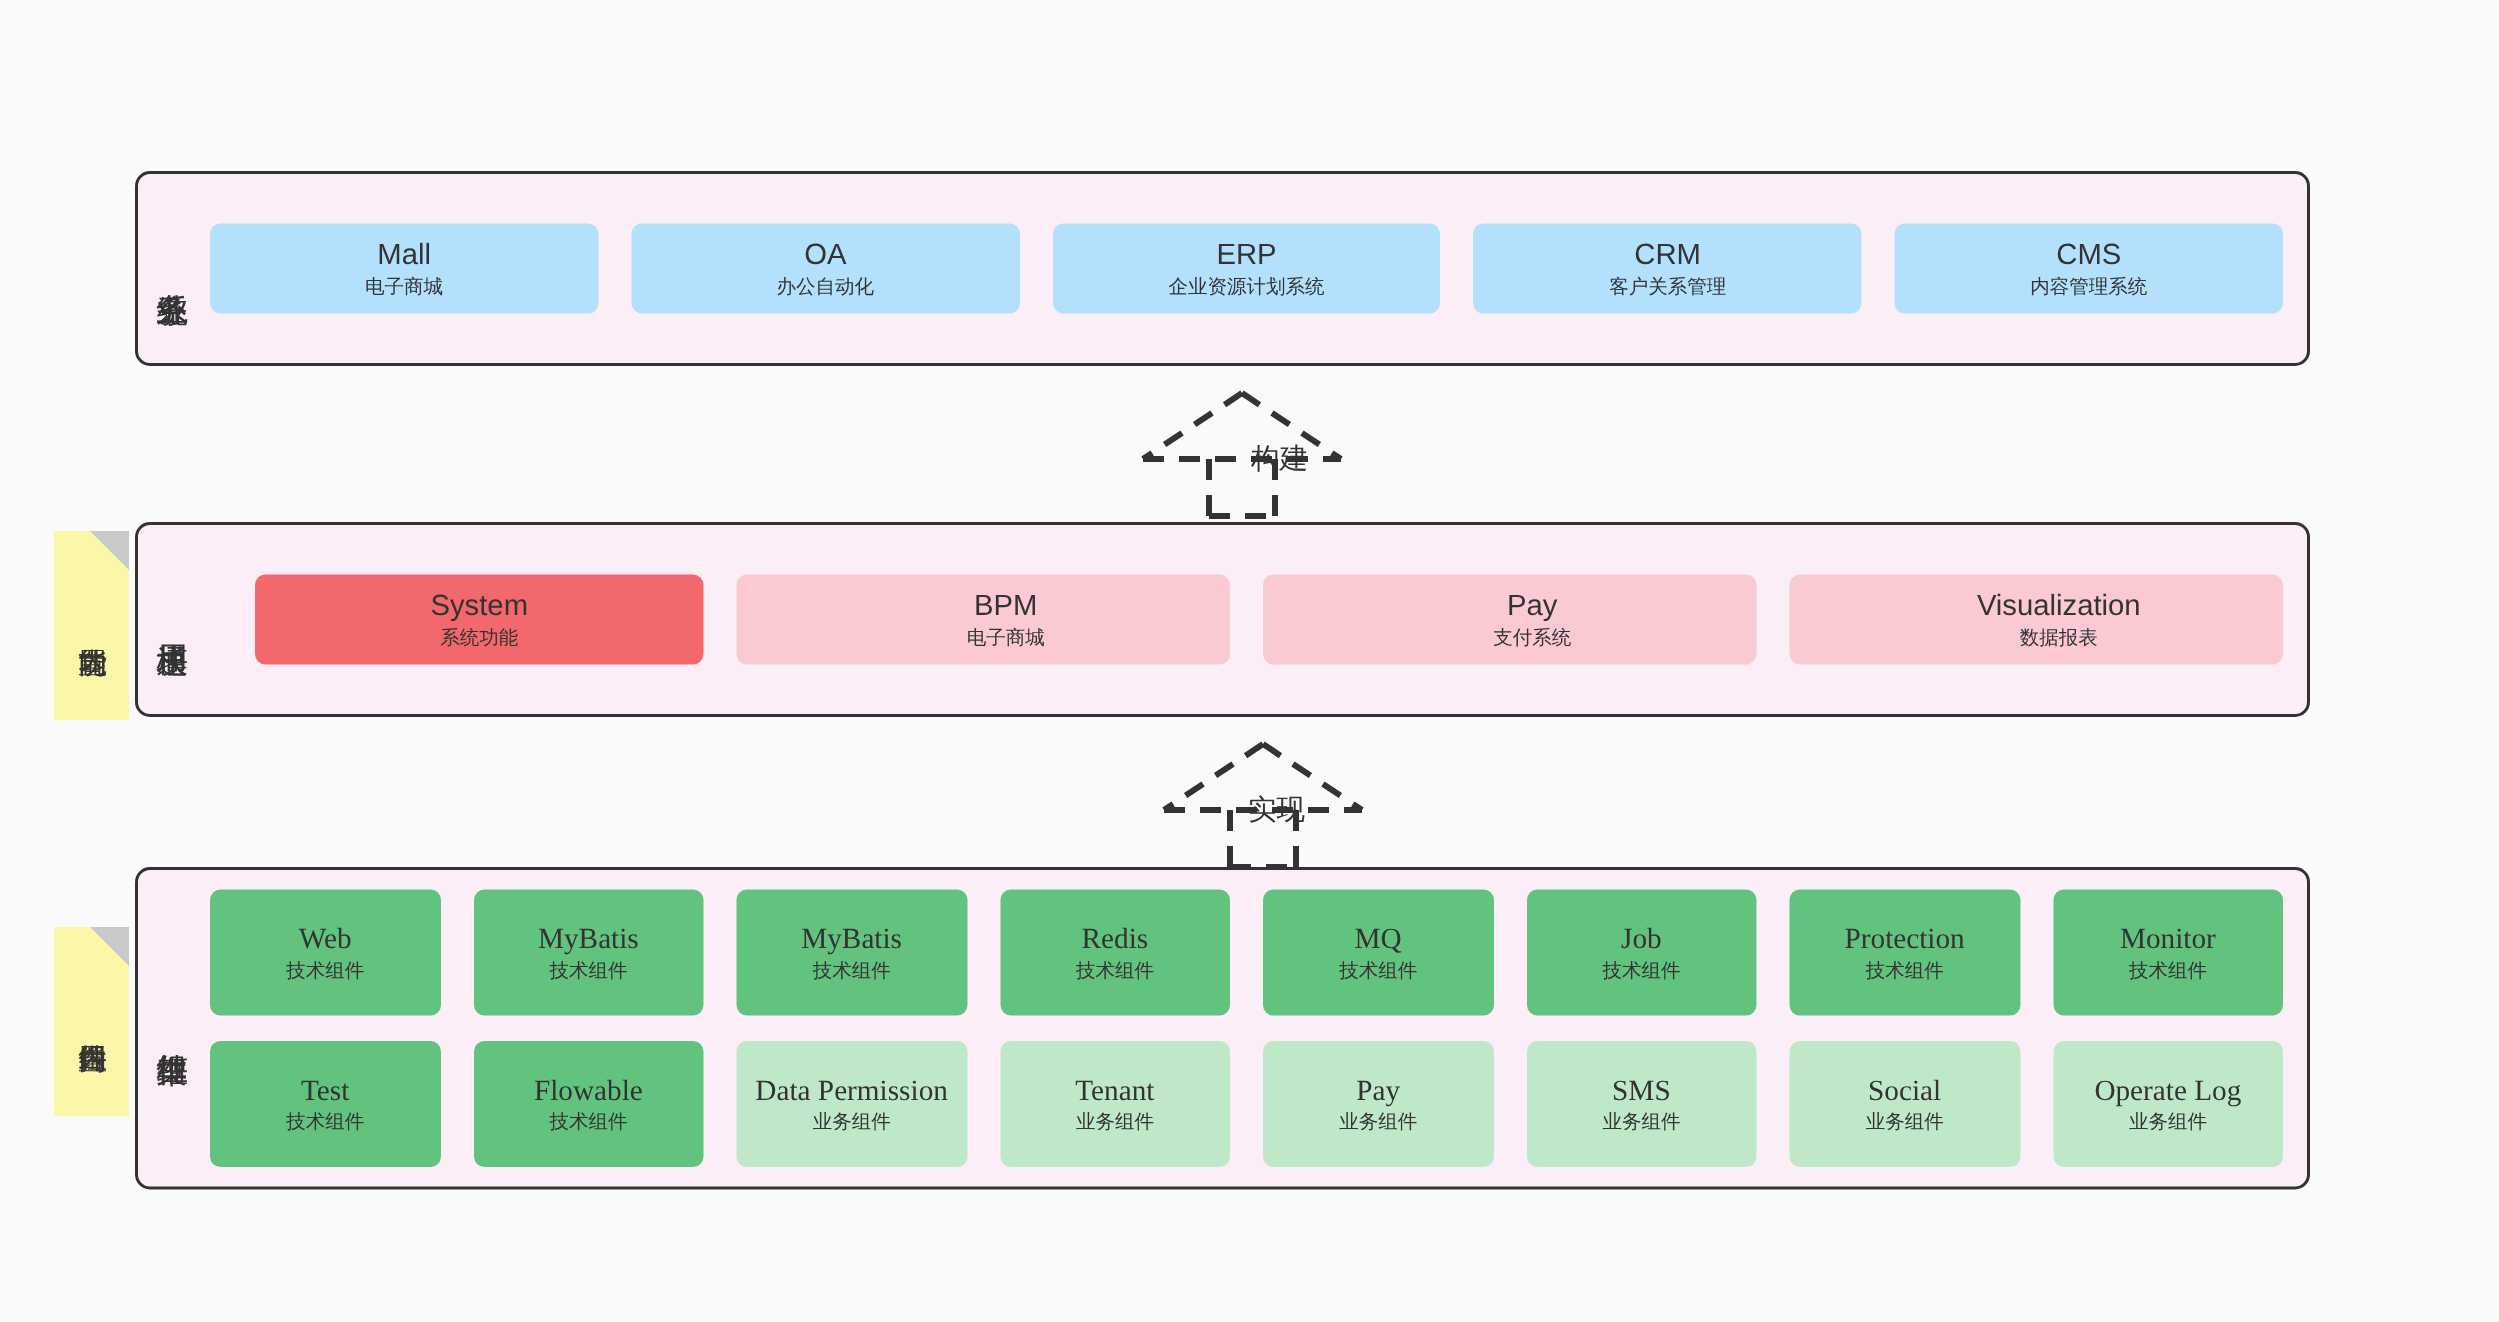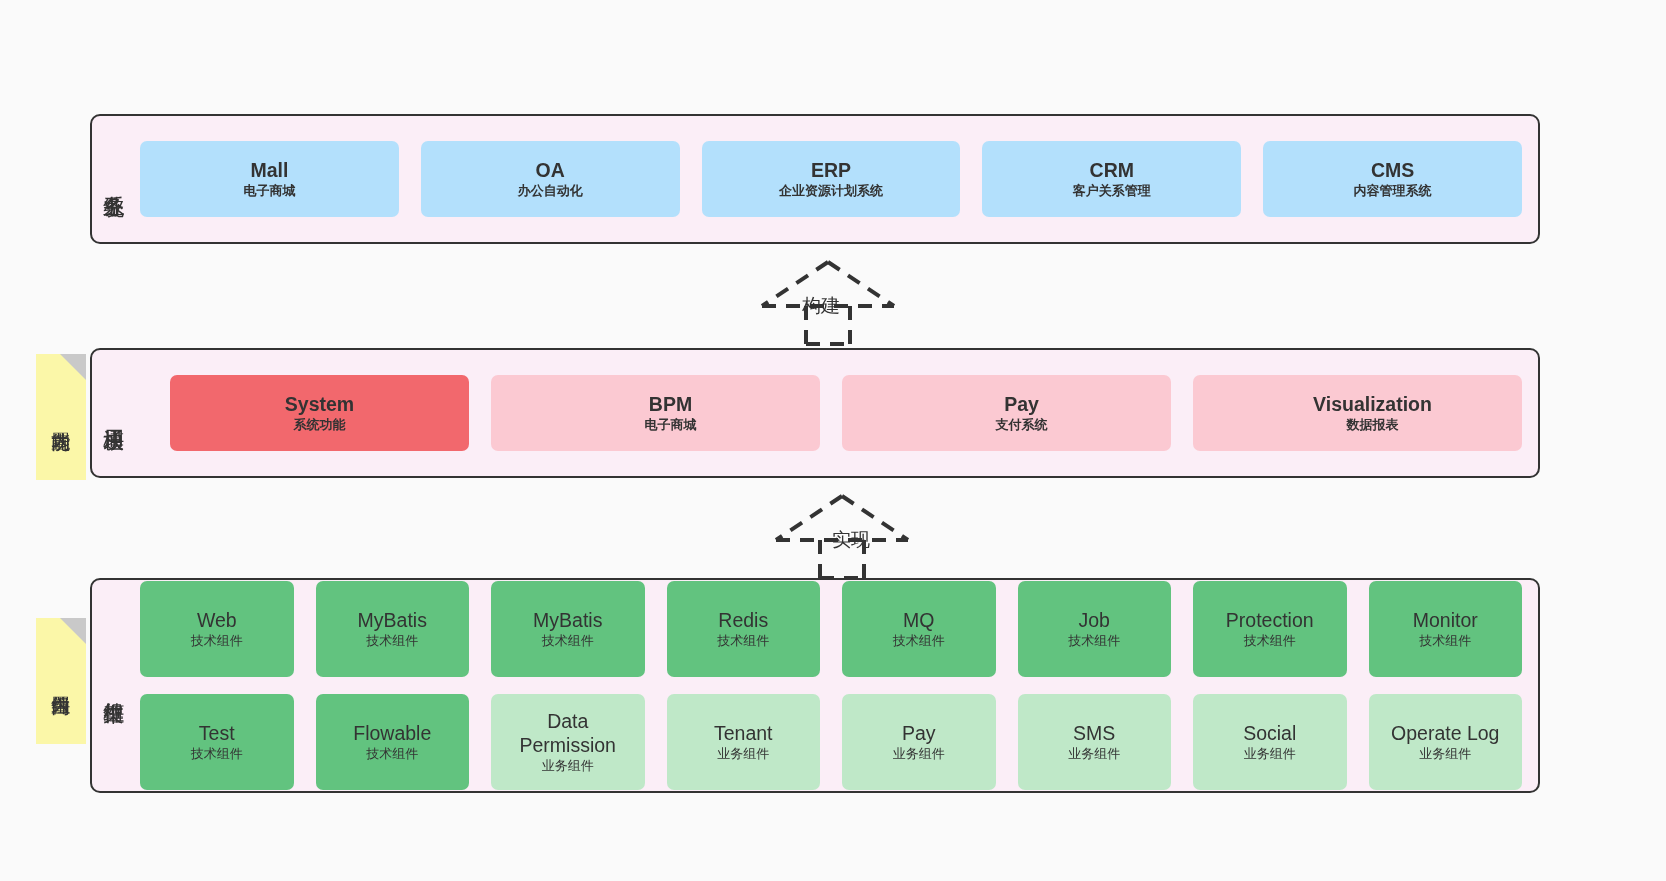--- a/index.html
+++ b/index.html
@@ -71,22 +71,22 @@
     align-items: center;
     justify-content: center;
     box-sizing: border-box;
     text-align: center;
     line-height: 1.22;
     padding: 4px 6px;
     color: #333333;
   }
   .card .t1 { font-size: 19.5px; }
   .card .t2 { font-size: 13px; }
-  .card.tall { height: 76px; font-weight: bold; }
-  .card.row-card { height: 96px; }
+  .card.tall { height: 60px; }
+  .card.row-card { height: 84px; font-family: Liberation Serif, serif; }
 
   .blue  { background: #b3e0fc; }
   .redd  { background: #f2686d; margin-left: 30px; }
   .pinkl { background: #fbc9d2; padding-left: 36px; }
   .green { background: #62c37f; }
   .greenl{ background: #bfe8c8; }
 
   
   .note {
     position: absolute;
@@ -166,21 +166,21 @@
   <div class="arrow" style="left:758px; top:256px; width:140px; height:90px;">
     <svg width="140" height="90" viewBox="0 0 140 90">
       <path d="M 70 6 L 136 50" fill="none" stroke="#333333" stroke-width="4" stroke-dasharray="14,10" stroke-linecap="butt"></path>
       <path d="M 70 6 L 4 50" fill="none" stroke="#333333" stroke-width="4" stroke-dasharray="14,10" stroke-linecap="butt"></path>
       <path d="M 4 50 L 136 50" fill="none" stroke="#333333" stroke-width="4" stroke-dasharray="14,10" stroke-linecap="butt"></path>
       <path d="M 48 50 L 48 90" fill="none" stroke="#333333" stroke-width="4" stroke-dasharray="14,10"></path>
       <path d="M 92 50 L 92 90" fill="none" stroke="#333333" stroke-width="4" stroke-dasharray="14,10"></path>
       <path d="M 48 88 L 92 88" fill="none" stroke="#333333" stroke-width="4" stroke-dasharray="14,10"></path>
     </svg>
   </div>
-  <div class="arrow-label" style="left:802px; top:293px;">构建</div>
+  <div class="arrow-label" style="left:834px; top:293px;">构建</div>
 
   <div class="note" style="left:36px; top:354px; width:50px; height:126px;">
     <span class="fold"></span>
     <span>内置功能</span>
   </div>
 
   <div class="layer" id="layer-common" style="left:90px; top:348px; width:1450px; height:130px;">
     <div class="layer-title">通用模块</div>
     <div class="layer-body">
       <div class="row">

